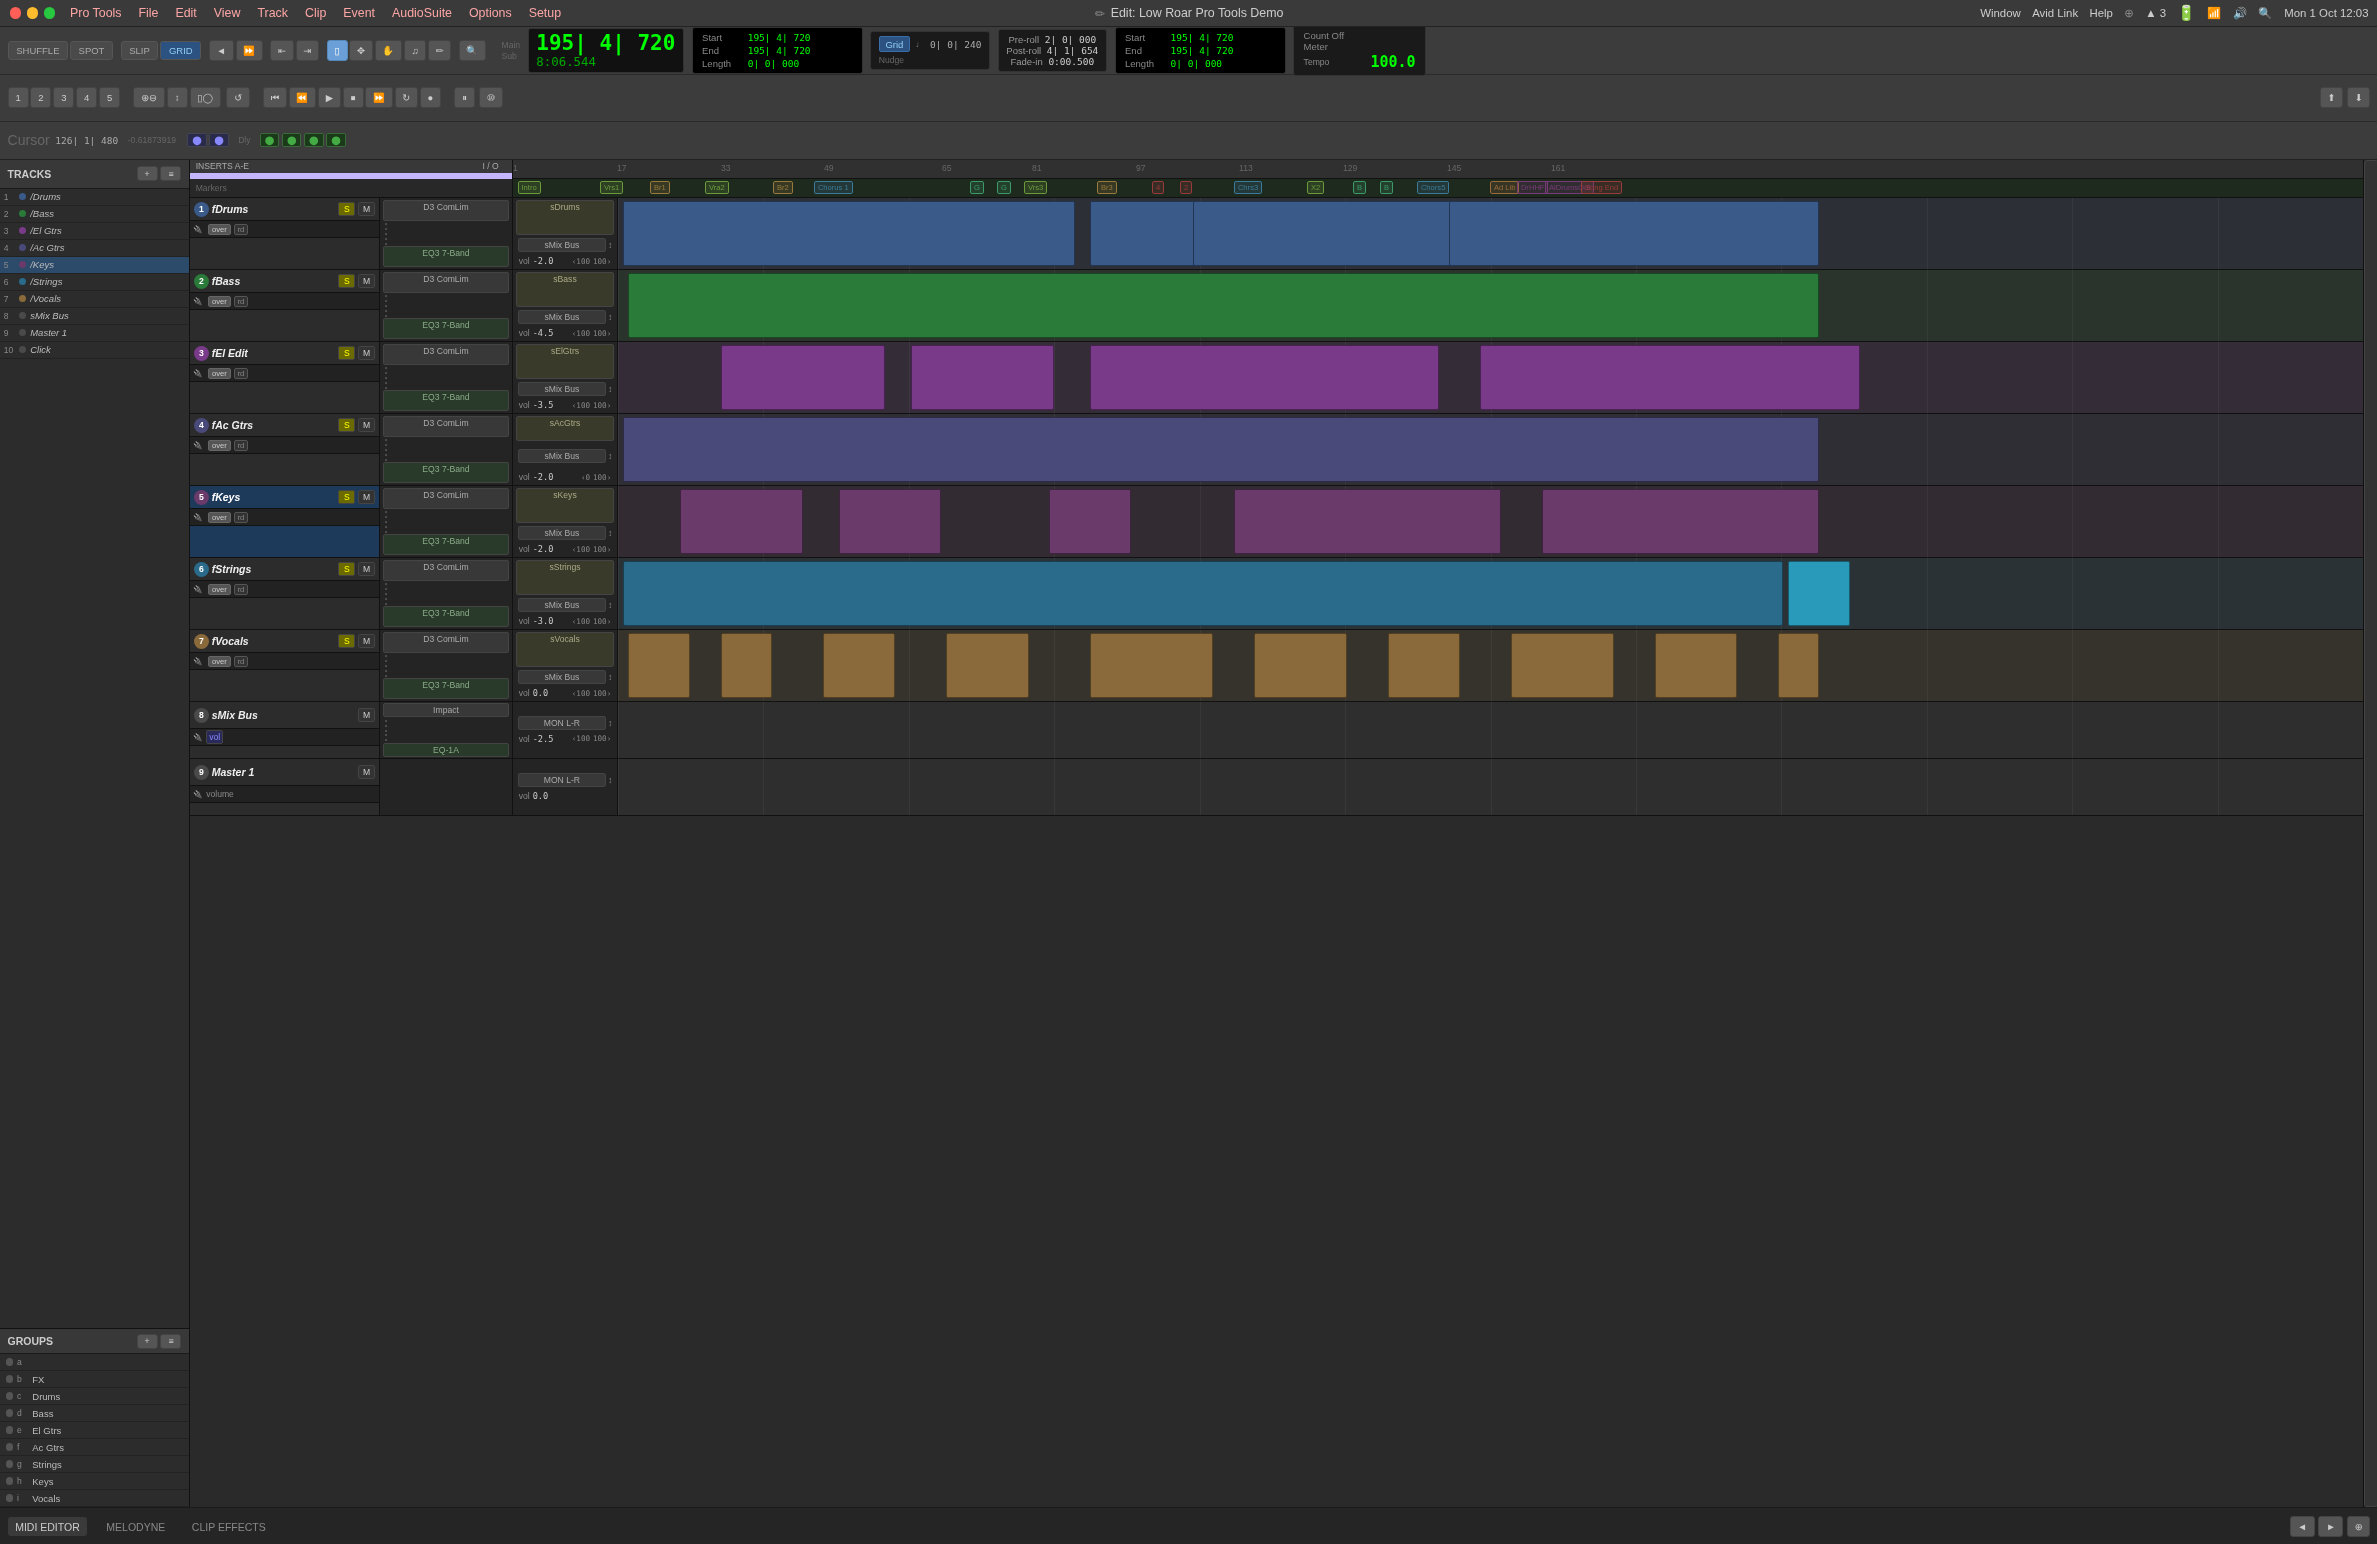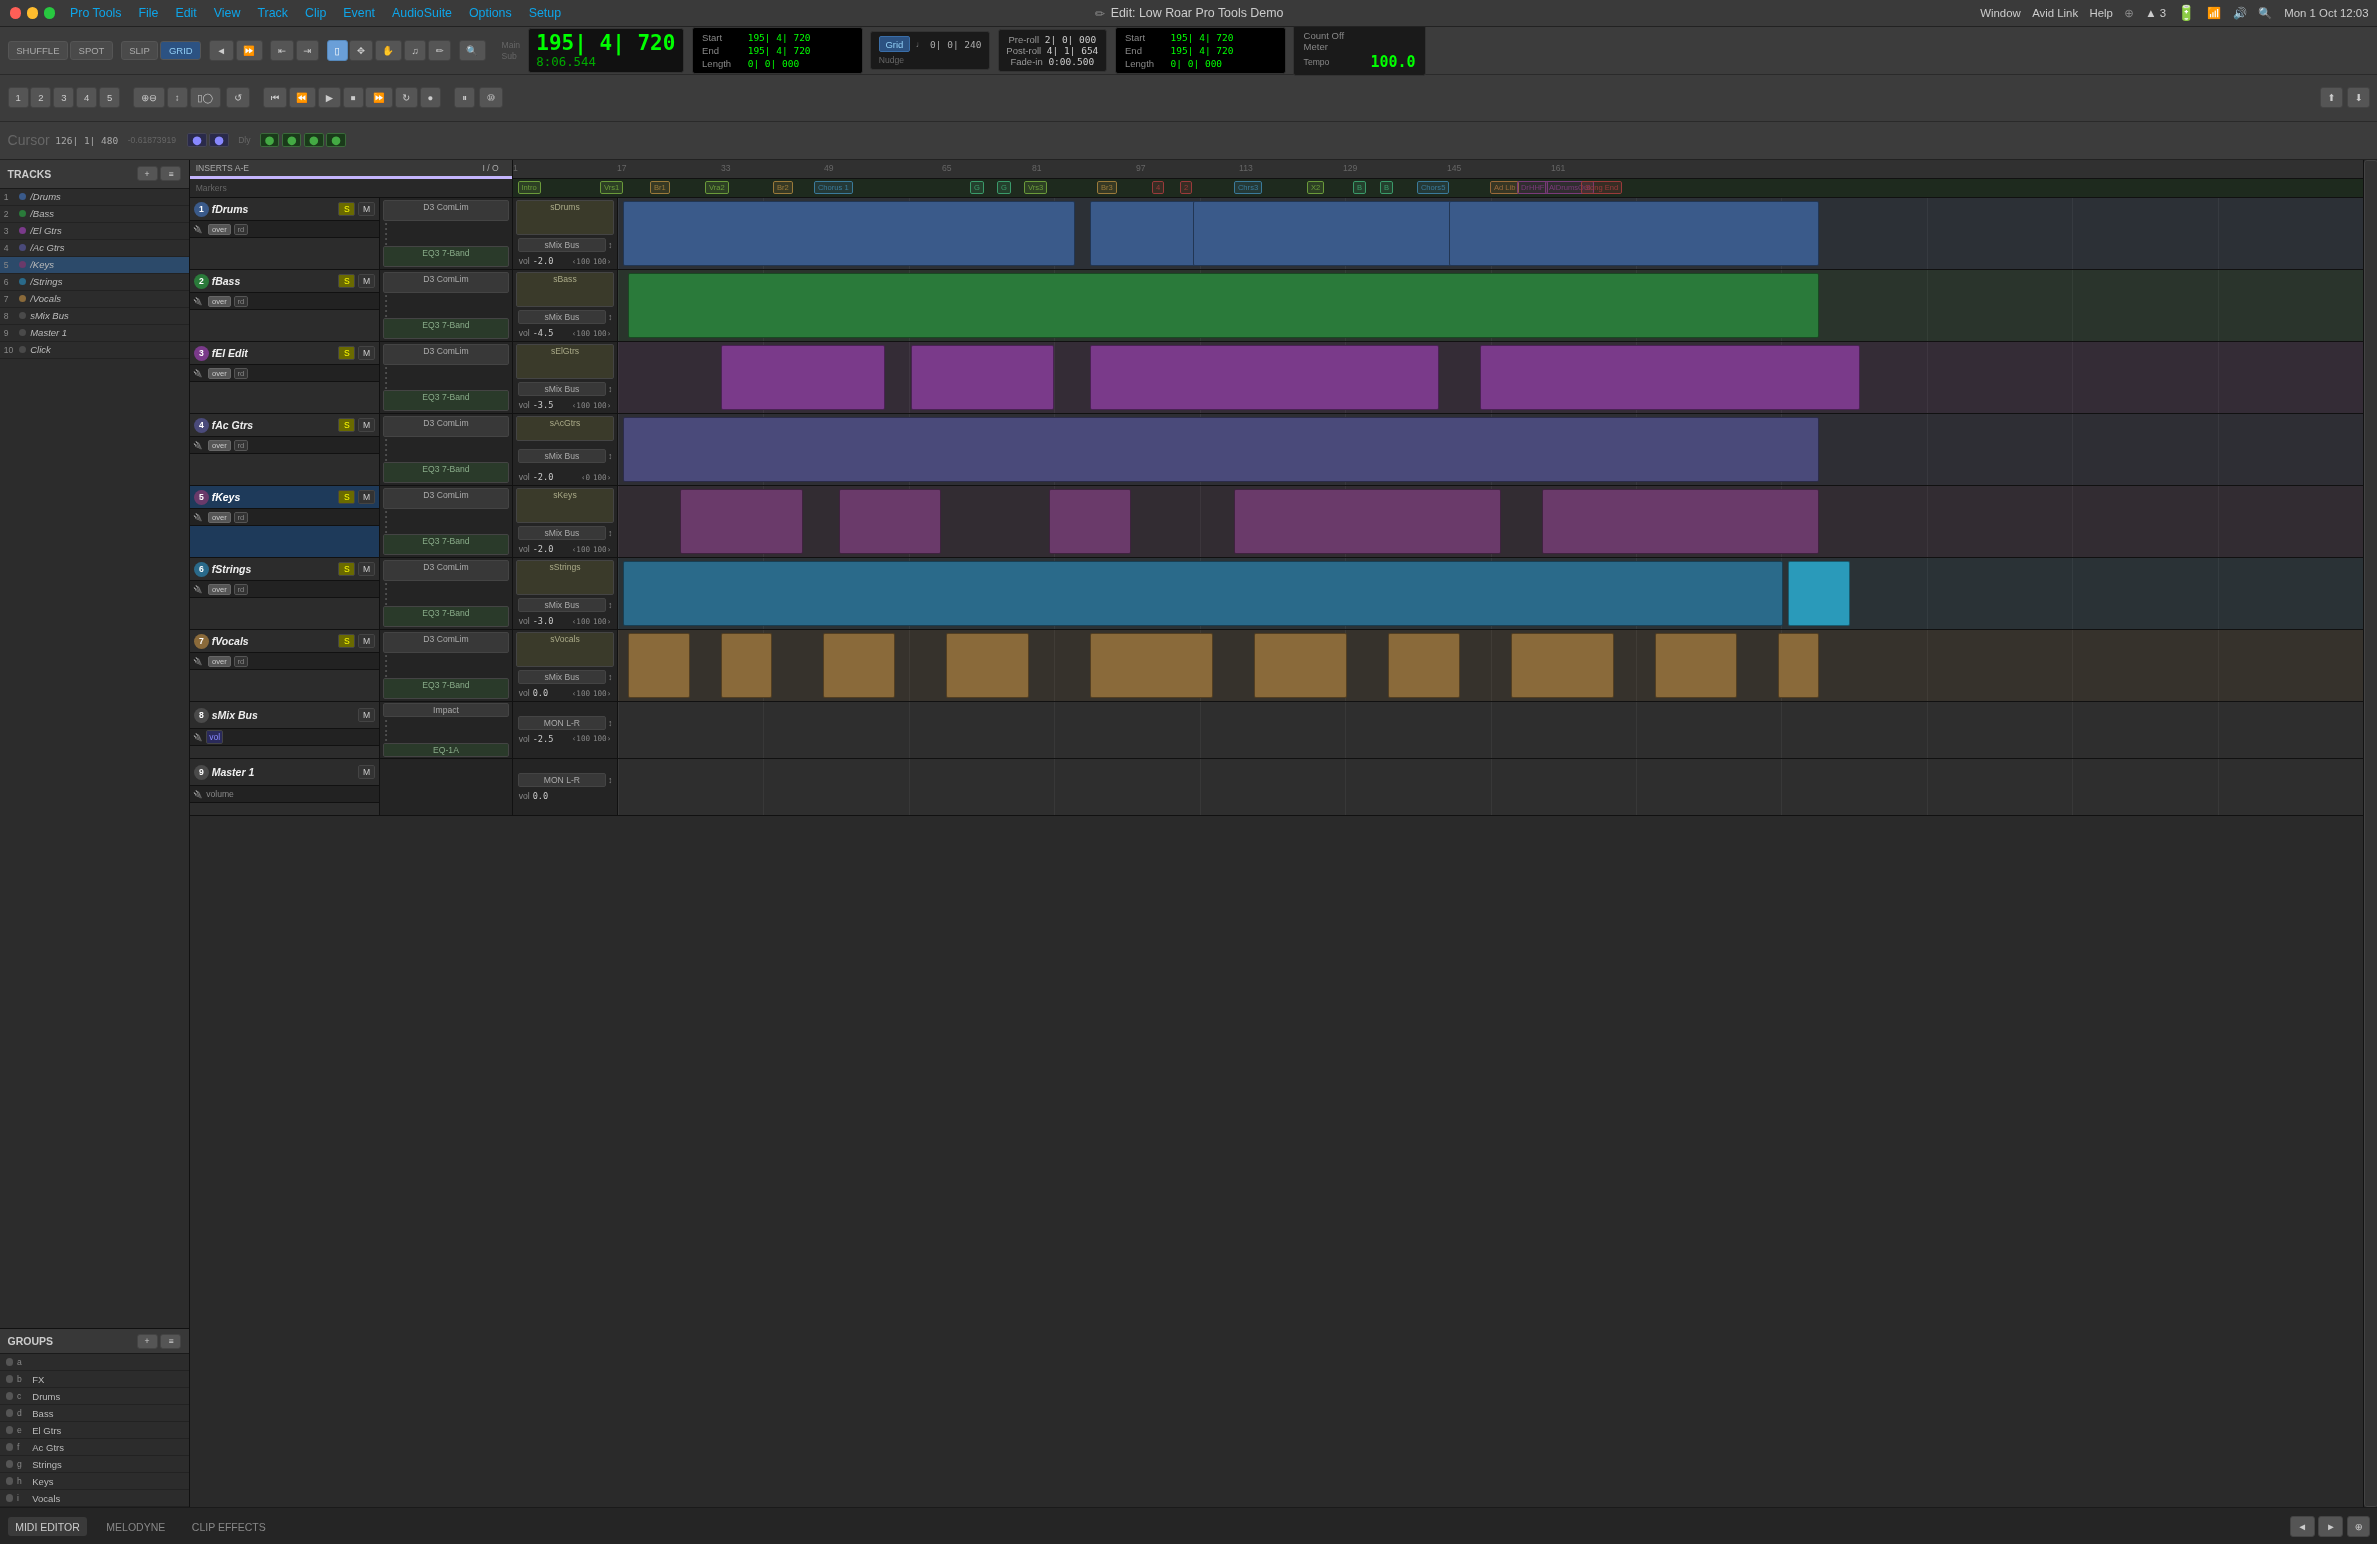--- a/index.html
+++ b/index.html
@@ -22,21 +22,21 @@
       align-items: center;
       padding: 0 9.5px;
       border-bottom: 1px solid #222;
       position: relative;
     }
     .traffic-lights { display: flex; gap: 5.7px; margin-right: 15px; }
     .tl { width: 11.4px; height: 11.4px; border-radius: 50%; }
     .tl-red { background: #ff5f57; }
     .tl-yellow { background: #ffbd2e; }
     .tl-green { background: #28c840; }
-    .menu-bar { display: flex; gap: 17px; align-items: center; font-size: 12.4px; color: #0ea5e9; }
+    .menu-bar { display: flex; gap: 17px; align-items: center; font-size: 12.4px; color: #fca5a5; }
     .menu-item { cursor: pointer; }
     .title-center {
       position: absolute; left: 50%; transform: translateX(-50%);
       font-size: 12.4px; color: #ccc; display: flex; align-items: center; gap: 5.7px;
     }
     .title-right { margin-left: auto; display: flex; align-items: center; gap: 11.4px; font-size: 11.4px; color: #ccc; }
 
     
     .toolbar-area {
       height: 133px;
@@ -682,21 +682,21 @@
   </div>
         </div>
     </div>
   </div>
 
   <div style="flex:1; display:flex; flex-direction:column; overflow:hidden;">
 
     <div style="display:flex; height:38px; background:#303030; border-bottom:1px solid #111; flex-shrink:0;">
 
       <div style="width:323px; flex-shrink:0; display:flex; flex-direction:column; border-right:1px solid #111;">
-        <div style="height:19px; background:#383838; display:flex; align-items:center; padding:0 5.7px; font-size:9.5px; color:#aaa; border-bottom:3px solid #c4b5fd;">
+        <div style="height:19px; background:#383838; display:flex; align-items:center; padding:0 5.7px; font-size:9.5px; color:#aaa; border-bottom:6px solid #c4b5fd;">
           <span style="flex:1; font-size:8.6px;">INSERTS A-E</span>
           <span style="font-size:8.6px; margin-right:7.6px;">I / O</span>
         </div>
         <div style="height:19px; background:#282828; display:flex; align-items:center; padding:0 5.7px; font-size:9.5px; color:#aaa;">
           <span style="font-size:8.6px; color:#666;">Markers</span>
         </div>
       </div>
 
       <div style="flex:1; position:relative; overflow:hidden;">
 

